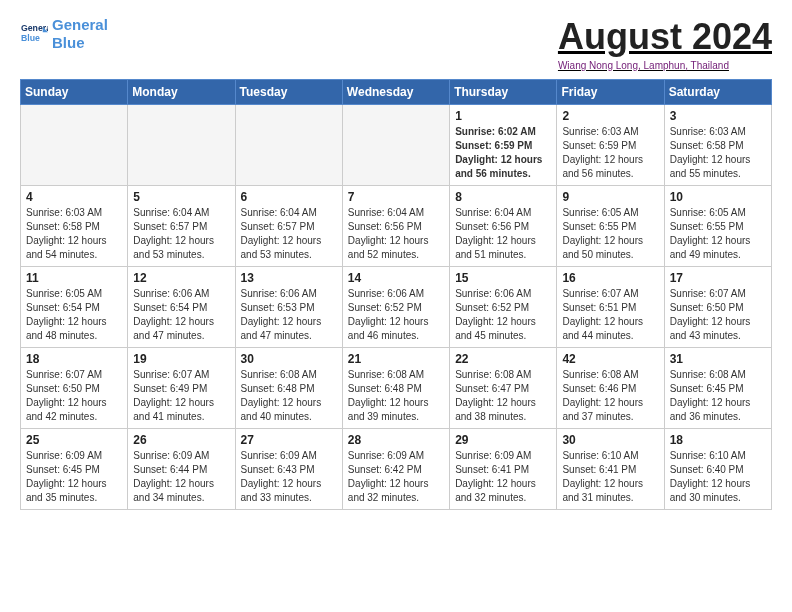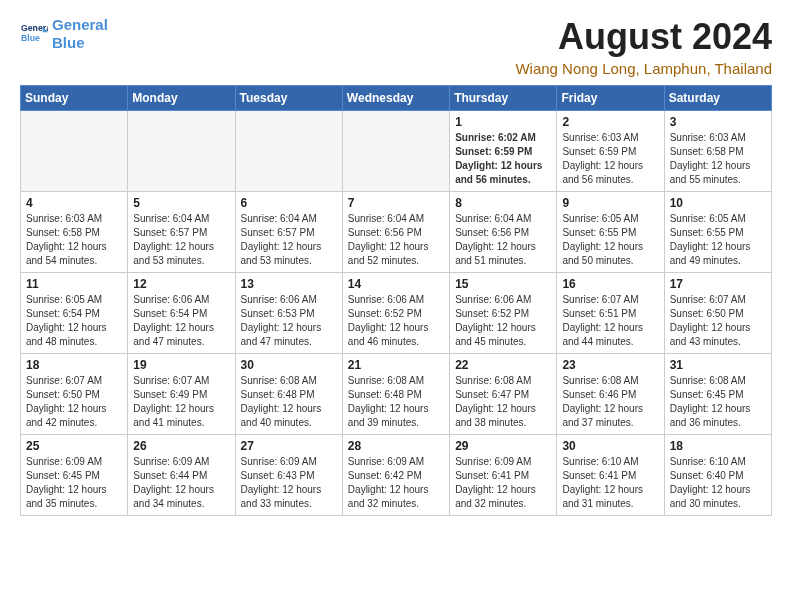--- a/index.html
+++ b/index.html
@@ -26,30 +26,30 @@
       font-weight: bold;
       color: #1a3a6b;
       line-height: 1.2;
     }
     .logo-text span { color: #4a90d9; }
     .logo-icon {
       width: 28px;
       height: 28px;
     }
     .title-block {
-      text-align: right;
+      text-decoration: underline;
     }
     .calendar-title {
       font-size: 36px;
       font-weight: bold;
       color: #222;
     }
     .calendar-subtitle {
-      font-size: 15px;
-      color: #a16207;
+      font-size: 10px;
+      color: #701a75;
       margin-top: 2px;
     }
     .calendar-table {
       width: 100%;
       border-collapse: collapse;
       table-layout: fixed;
     }
     .calendar-table th {
       background: #3366aa;
       color: #fff;
@@ -277,21 +277,21 @@
 and 39 minutes.</div>
         </td>
         <td>
           <div class="day-number">22</div>
           <div class="day-info" style="white-space: pre-line;">Sunrise: 6:08 AM
 Sunset: 6:47 PM
 Daylight: 12 hours
 and 38 minutes.</div>
         </td>
         <td>
-          <div class="day-number">23</div>
+          <div class="day-number">42</div>
           <div class="day-info" style="white-space: pre-line;">Sunrise: 6:08 AM
 Sunset: 6:46 PM
 Daylight: 12 hours
 and 37 minutes.</div>
         </td>
         <td>
           <div class="day-number">31</div>
           <div class="day-info" style="white-space: pre-line;">Sunrise: 6:08 AM
 Sunset: 6:45 PM
 Daylight: 12 hours

